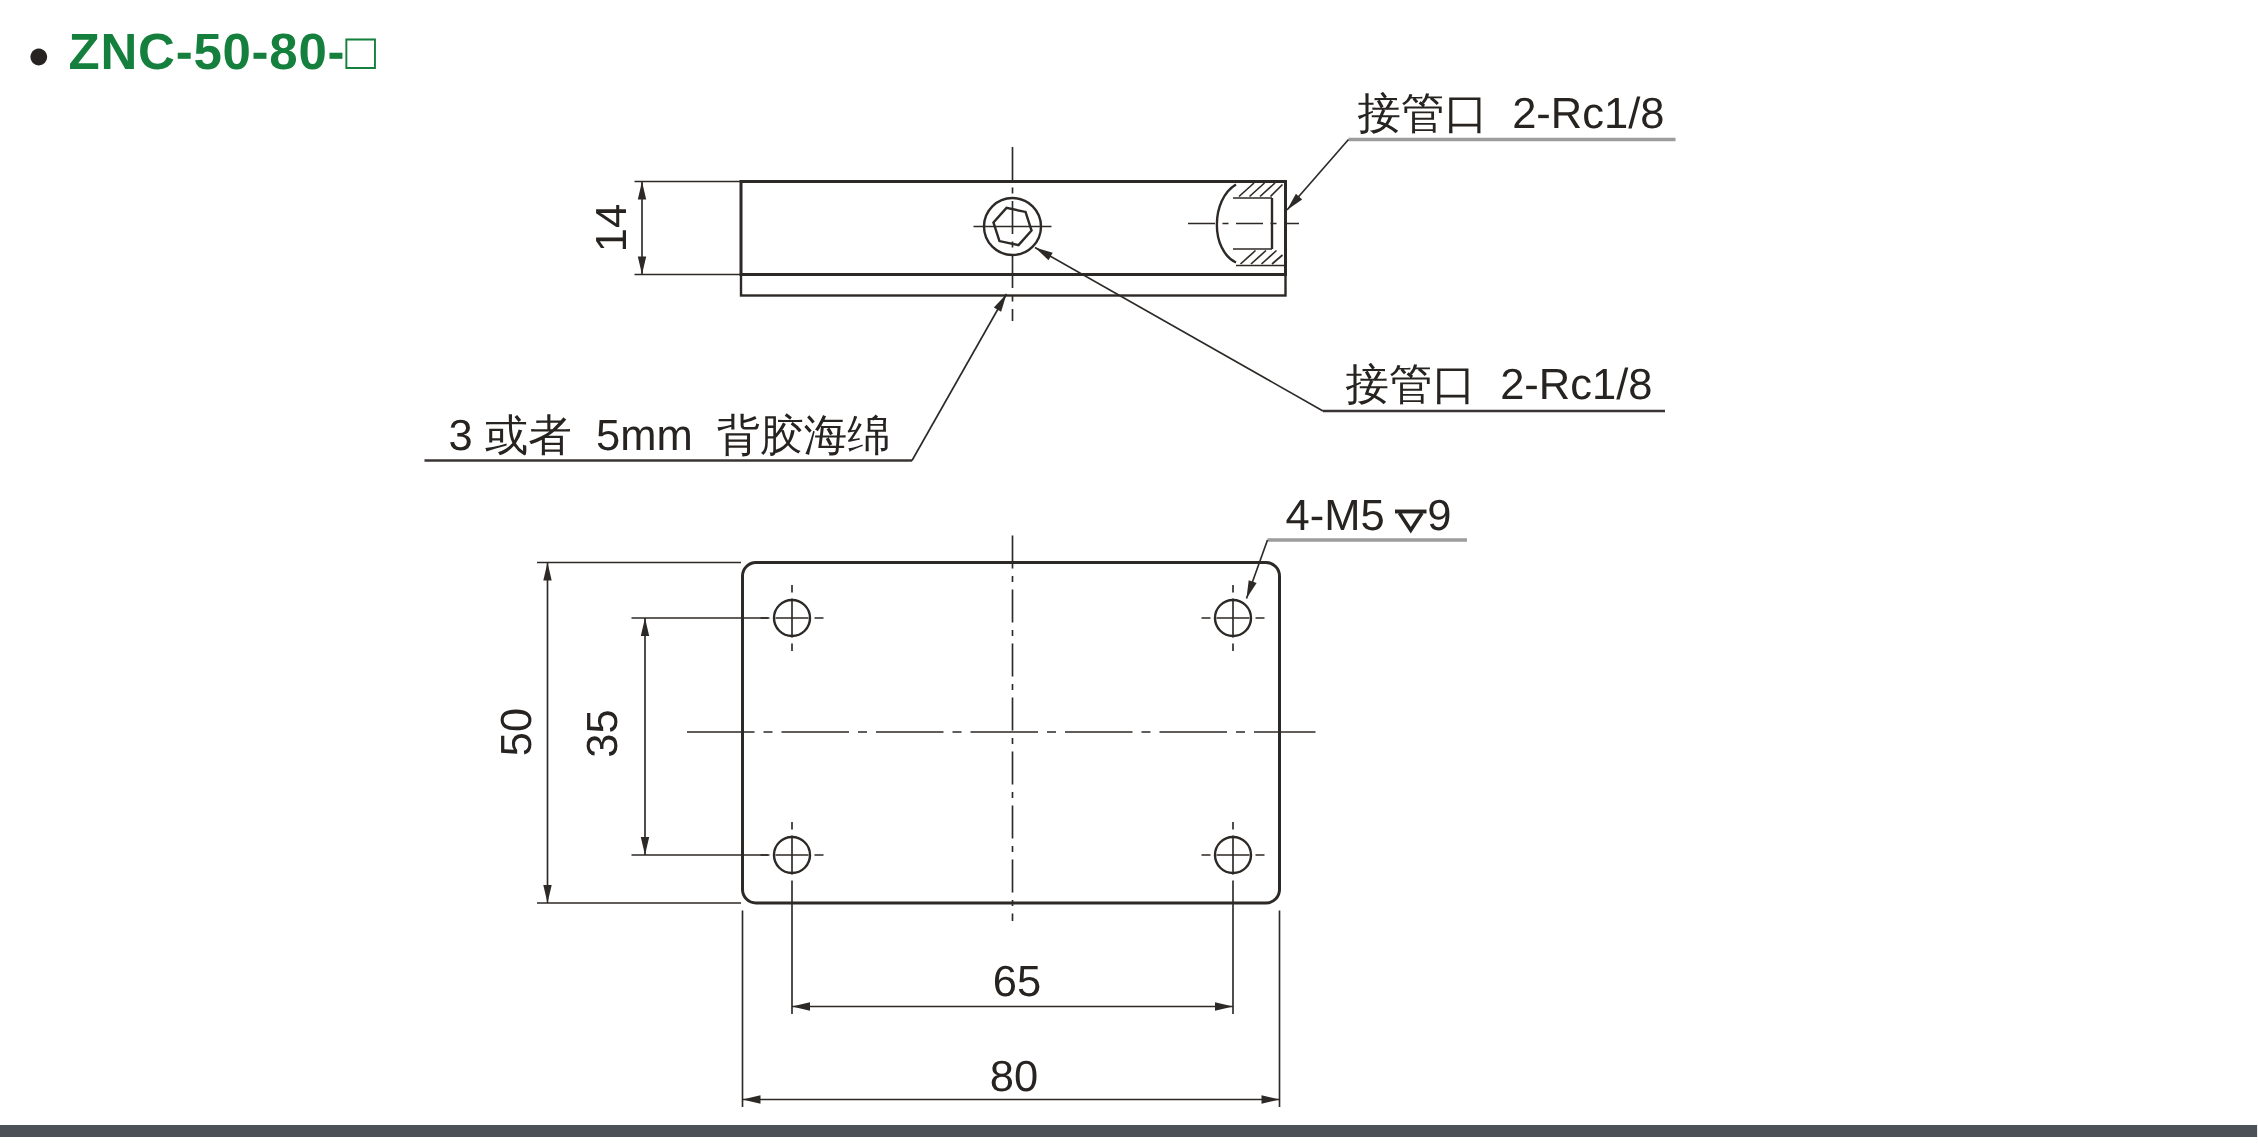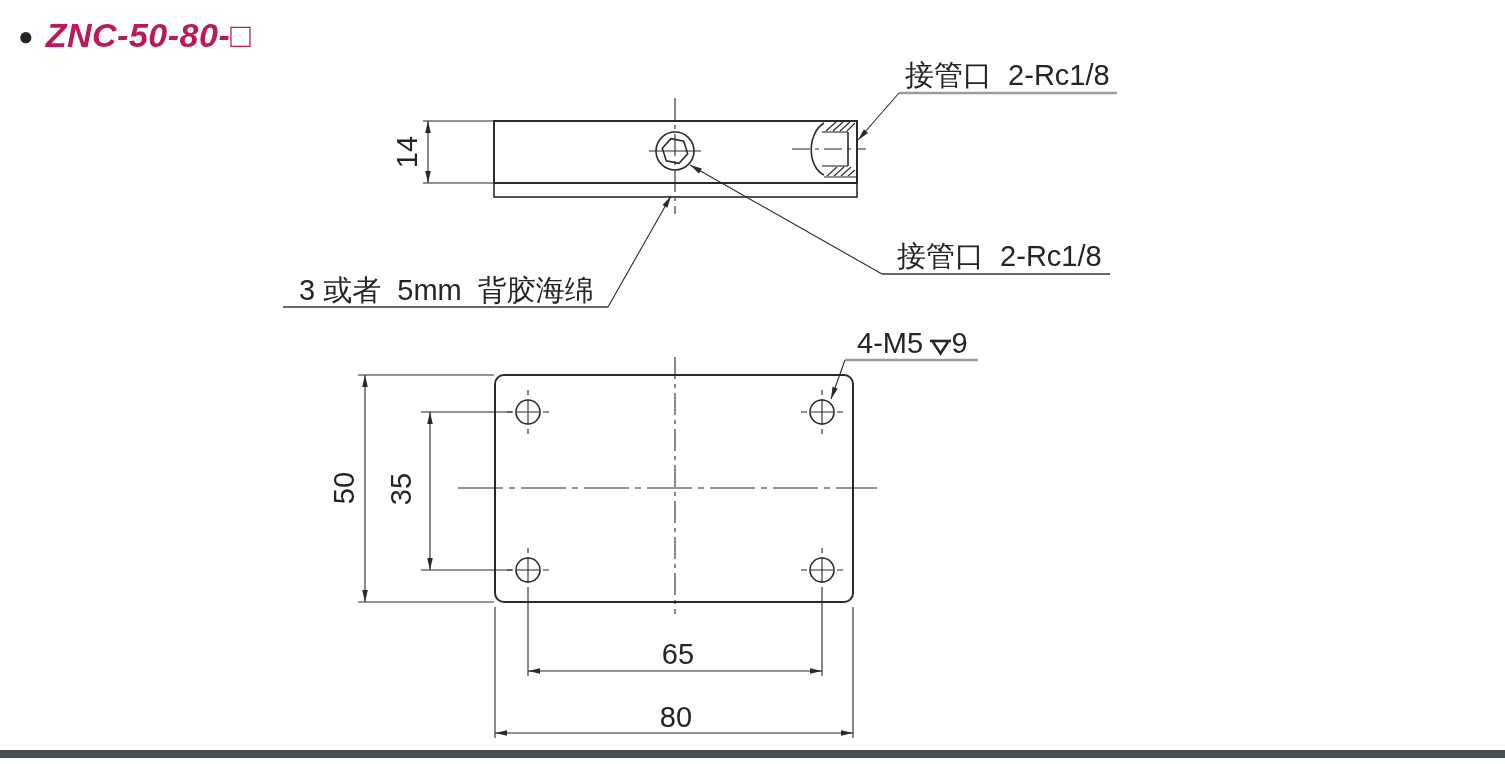--- a/index.html
+++ b/index.html
@@ -22,22 +22,21 @@
   }
   .bullet{
     font-size:26px;
     line-height:1;
     color:#272321;
   }
   .title{
     font-size:34px;
     font-weight:bold;
     letter-spacing:0.5px;
-    color:#be185d;
-    font-style:italic;
+    color:#15803d;
   }
   .drawing{
     position:absolute;
     left:0; top:0;
     width:1505px;
     height:764px;
   }
   .drawing text{
     font-family:"Liberation Sans", sans-serif;
     font-size:29px;

